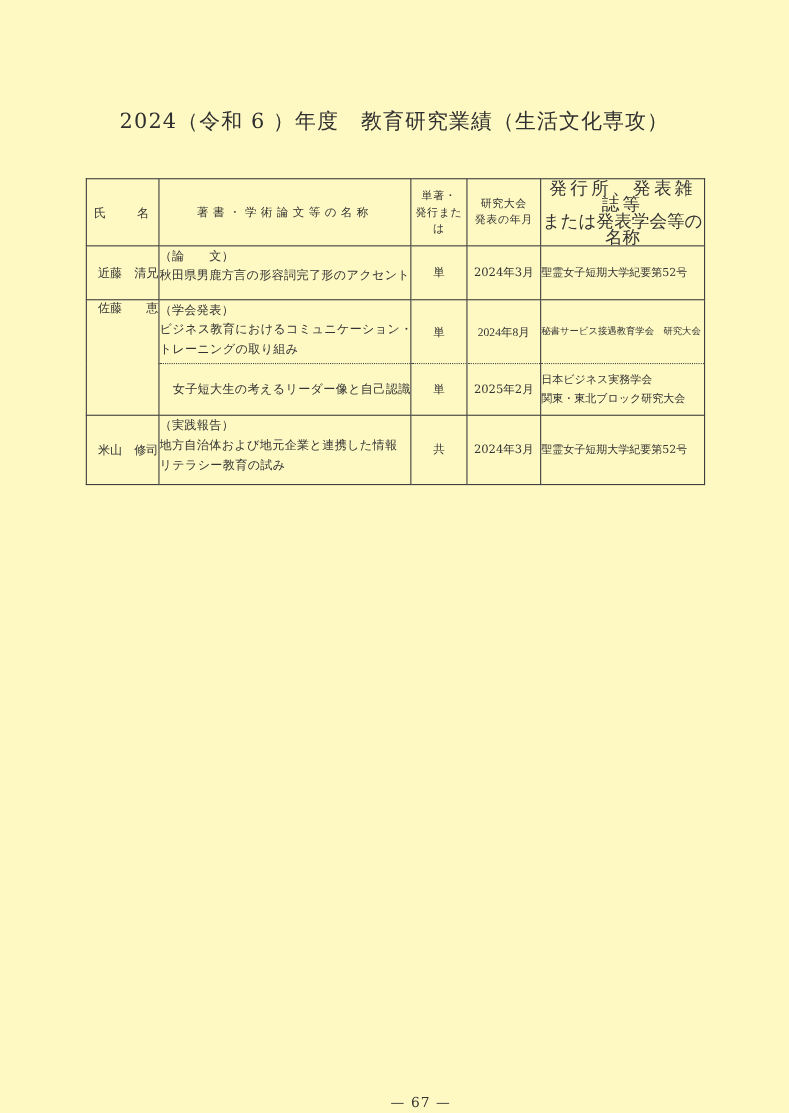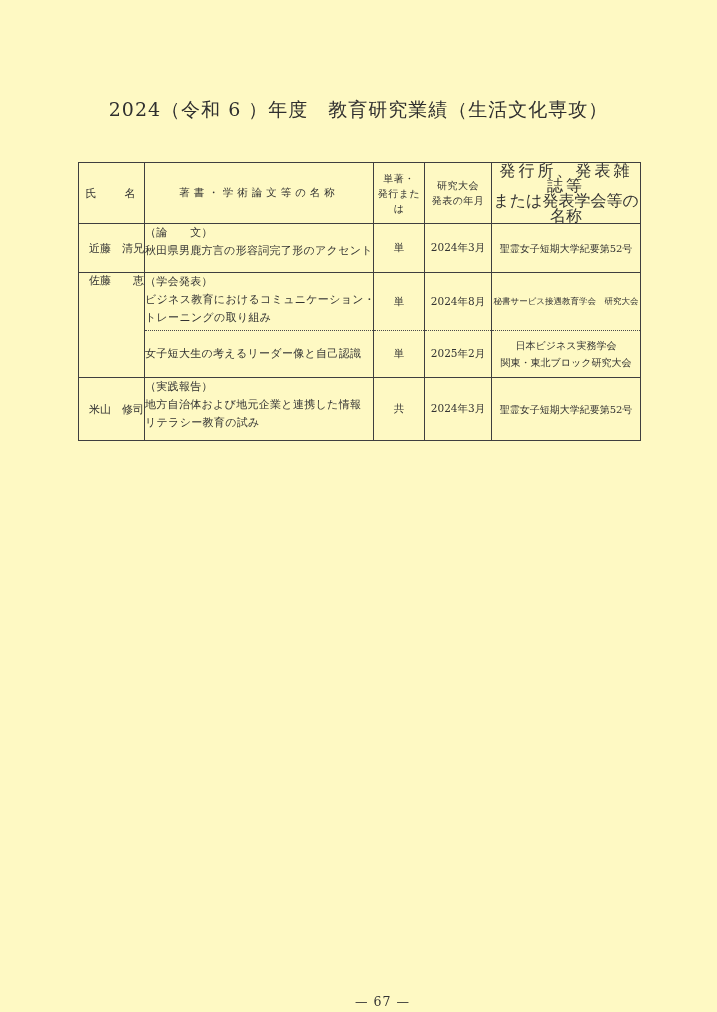--- a/index.html
+++ b/index.html
@@ -66,40 +66,40 @@
     white-space: nowrap;
   }
   td.c-name.merged { vertical-align: top; }
   td.c-title {
     vertical-align: top;
     text-align: left;
     padding: 4px 5px 2px 6px;
     font-size: 11px;
     line-height: 18px;
   }
-  td.c-title.vmid { vertical-align: middle; padding-top: 0; padding-bottom: 0; }
+  td.c-title.vmid { vertical-align: middle; padding-top: 0; padding-bottom: 0; padding-left: 12px; }
   td.c-title .line { white-space: nowrap; letter-spacing: 0.3px; }
   td.c-auth, td.c-date {
     text-align: center;
     vertical-align: middle;
     font-size: 10.5px;
     white-space: nowrap;
   }
   td.c-pub {
-    text-align: center;
+    text-align: left;
     vertical-align: middle;
     padding: 2px 4px 2px 6px;
     font-size: 10px;
     line-height: 17px;
   }
   td.c-pub .line { white-space: nowrap; }
   td.c-pub .line.small { font-size: 8.5px; }
 
   
-  tr.r2a td.dot-b { border-bottom: 1px dotted #4a4a4a; }
+  tr.r2a td.dot-b { border-bottom: 1px dotted #4a4a4a; font-family: Liberation Serif, serif; }
   tr.r2b td.dot-t { border-top: 1px dotted #4a4a4a; }
 
   .page-number {
     position: absolute;
     top: 994px;
     left: 0;
     width: 100%;
     text-align: center;
     font-size: 12.5px;
     letter-spacing: 1px;

